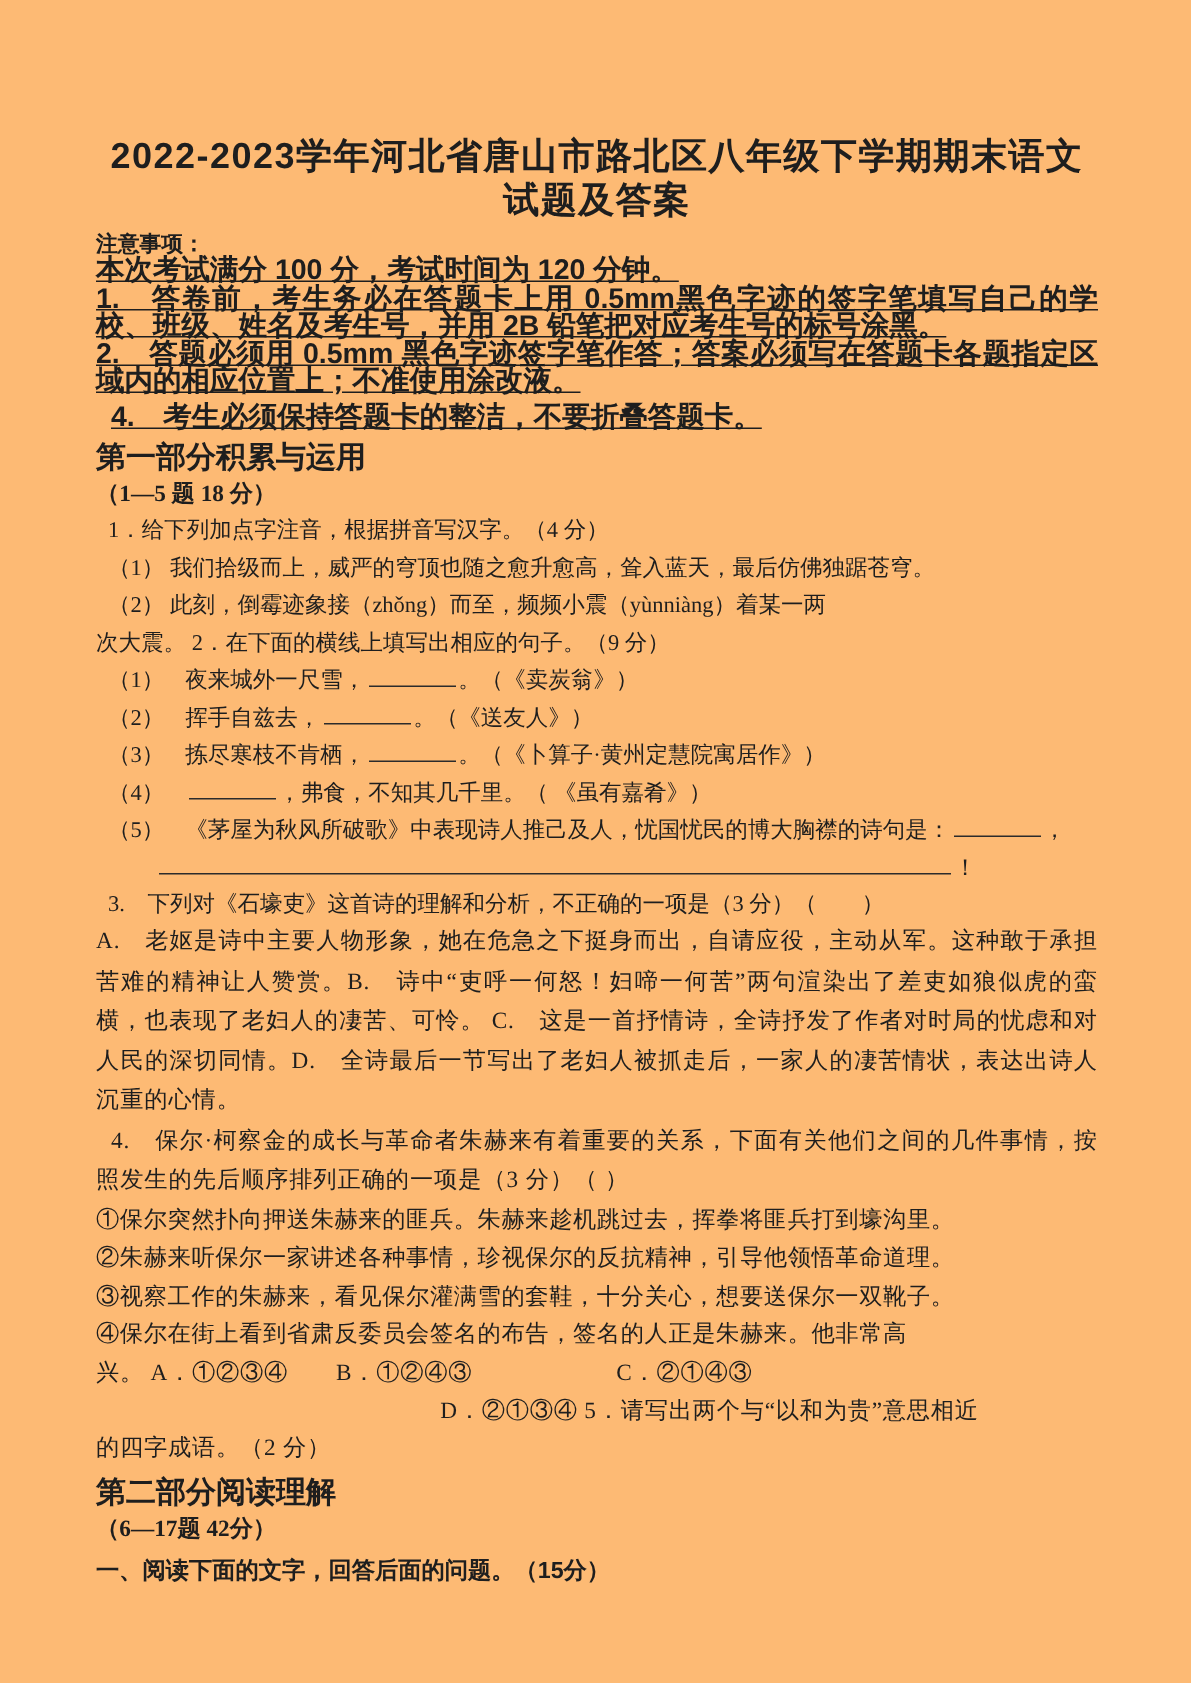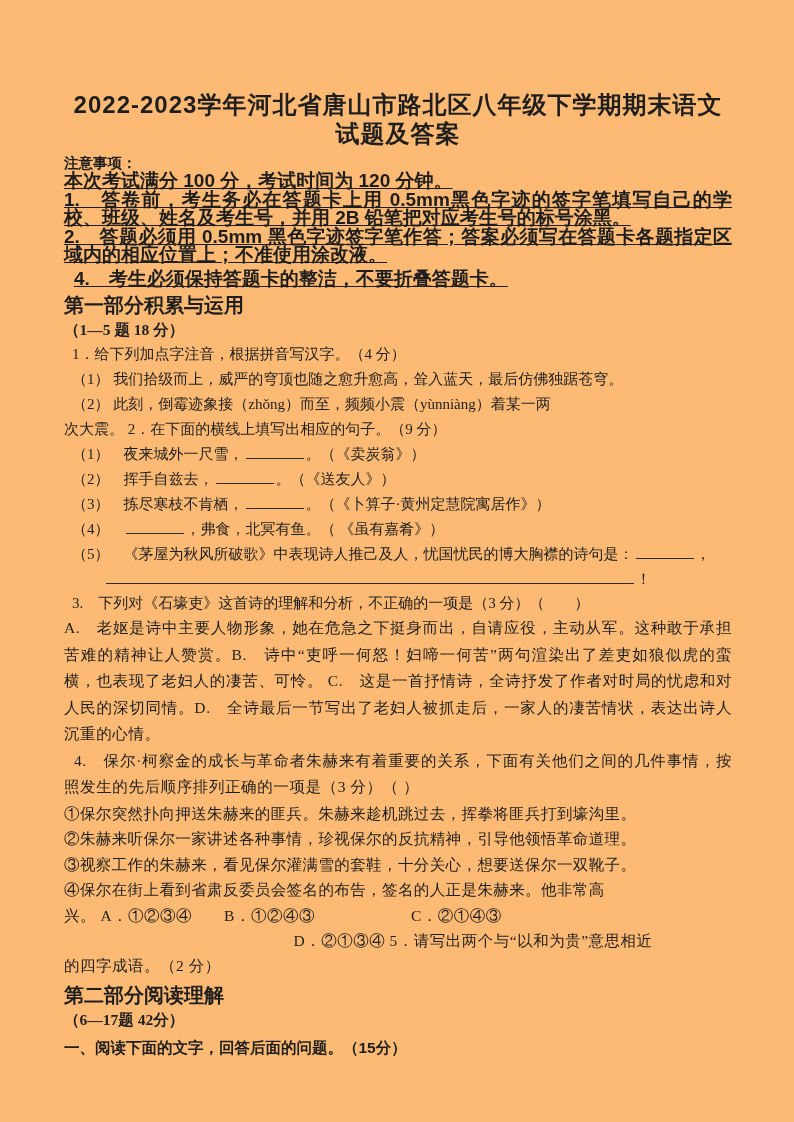--- a/index.html
+++ b/index.html
@@ -112,21 +112,21 @@
   <p class="fill-item indent-sm">（1） 我们拾级而上，威严的穹顶也随之愈升愈高，耸入蓝天，最后仿佛独踞苍穹。</p>
   <p class="fill-item indent-sm">（2） 此刻，倒霉迹象接（zhǒng）而至，频频小震（yùnniàng）着某一两</p>
   <p class="fill-item">次大震。 2．在下面的横线上填写出相应的句子。（9 分）</p>
 
   <p class="fill-item indent-sm"><span class="fill-label">（1）</span><span>夜来城外一尺雪，</span><span class="blank"></span><span>。（《卖炭翁》）</span></p>
 
   <p class="fill-item indent-sm"><span class="fill-label">（2）</span><span>挥手自兹去，</span><span class="blank"></span><span>。（《送友人》）</span></p>
 
   <p class="fill-item indent-sm"><span class="fill-label">（3）</span><span>拣尽寒枝不肯栖，</span><span class="blank"></span><span>。（《卜算子·黄州定慧院寓居作》）</span></p>
 
-  <p class="fill-item indent-sm"><span class="fill-label">（4）</span><span class="blank"></span><span>，弗食，北冥有鱼。（ 《虽有嘉肴》）</span></p>
+  <p class="fill-item indent-sm"><span class="fill-label">（4）</span><span class="blank"></span><span>，弗食，不知其几千里。（ 《虽有嘉肴》）</span></p>
 
   <p class="fill-item indent-sm"><span class="fill-label">（5）</span><span>《茅屋为秋风所破歌》中表现诗人推己及人，忧国忧民的博大胸襟的诗句是：</span><span class="blank"></span><span>，</span></p>
   <p class="line2-indent"><span class="blank blank-long"></span><span>！</span></p>
 
   <p class="body-p indent-sm">3.　下列对《石壕吏》这首诗的理解和分析，不正确的一项是（3 分）（　　）</p>
   <p class="options-para">A.　老妪是诗中主要人物形象，她在危急之下挺身而出，自请应役，主动从军。这种敢于承担苦难的精神让人赞赏。B.　诗中“吏呼一何怒！妇啼一何苦”两句渲染出了差吏如狼似虎的蛮横，也表现了老妇人的凄苦、可怜。 C.　这是一首抒情诗，全诗抒发了作者对时局的忧虑和对人民的深切同情。D.　全诗最后一节写出了老妇人被抓走后，一家人的凄苦情状，表达出诗人沉重的心情。</p>
 
   <p class="options-para stem-indent">4.　保尔·柯察金的成长与革命者朱赫来有着重要的关系，下面有关他们之间的几件事情，按照发生的先后顺序排列正确的一项是（3 分）（ ）</p>
   <p class="event-line">①保尔突然扑向押送朱赫来的匪兵。朱赫来趁机跳过去，挥拳将匪兵打到壕沟里。</p>
   <p class="event-line">②朱赫来听保尔一家讲述各种事情，珍视保尔的反抗精神，引导他领悟革命道理。</p>

